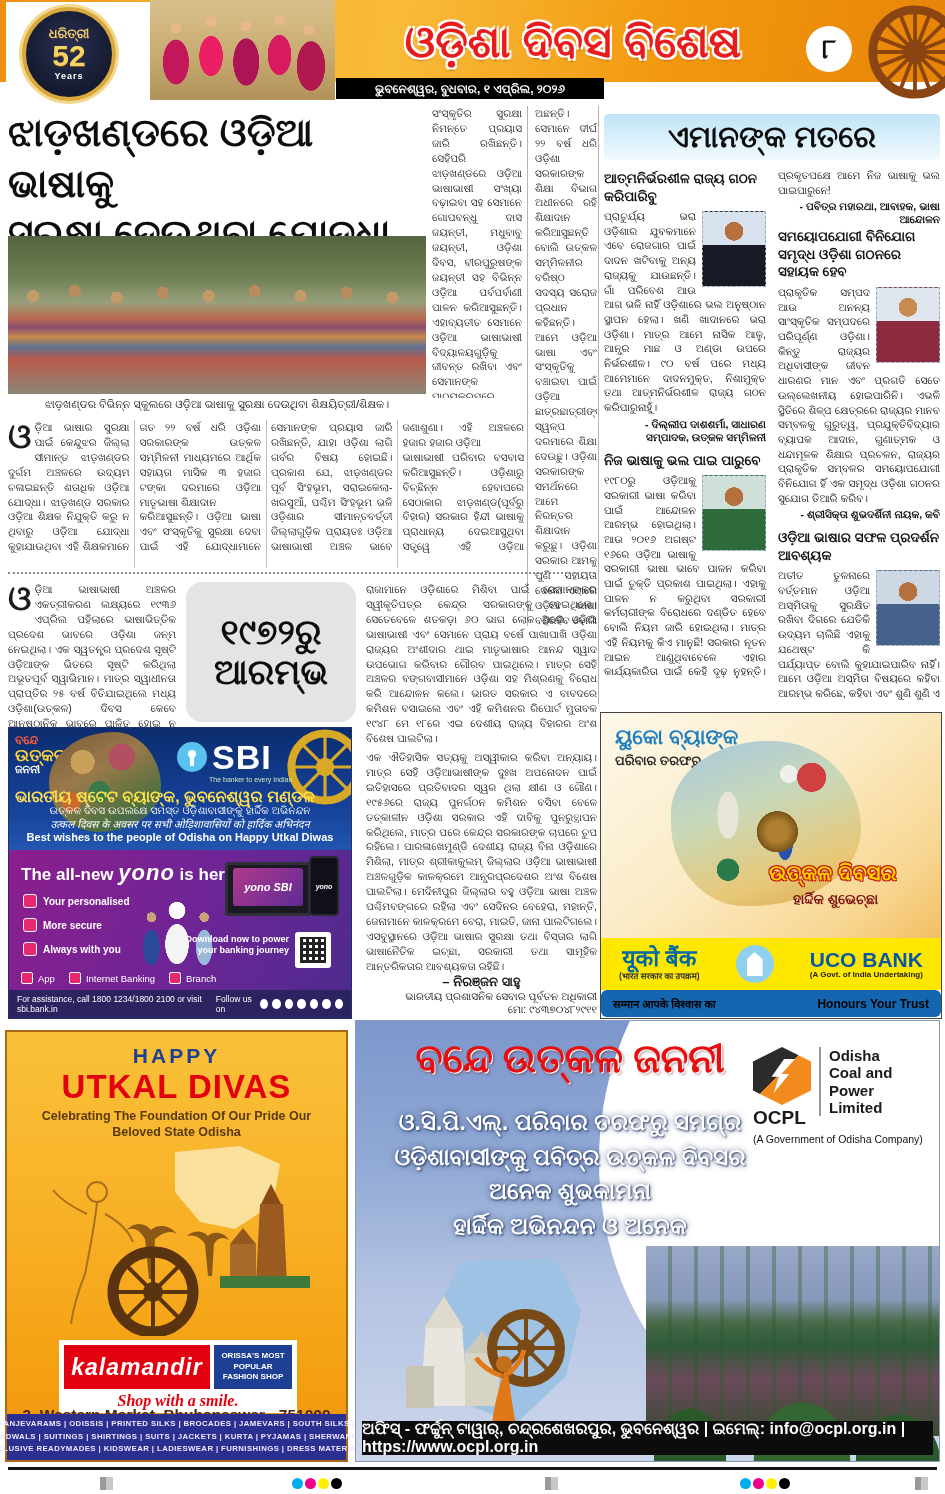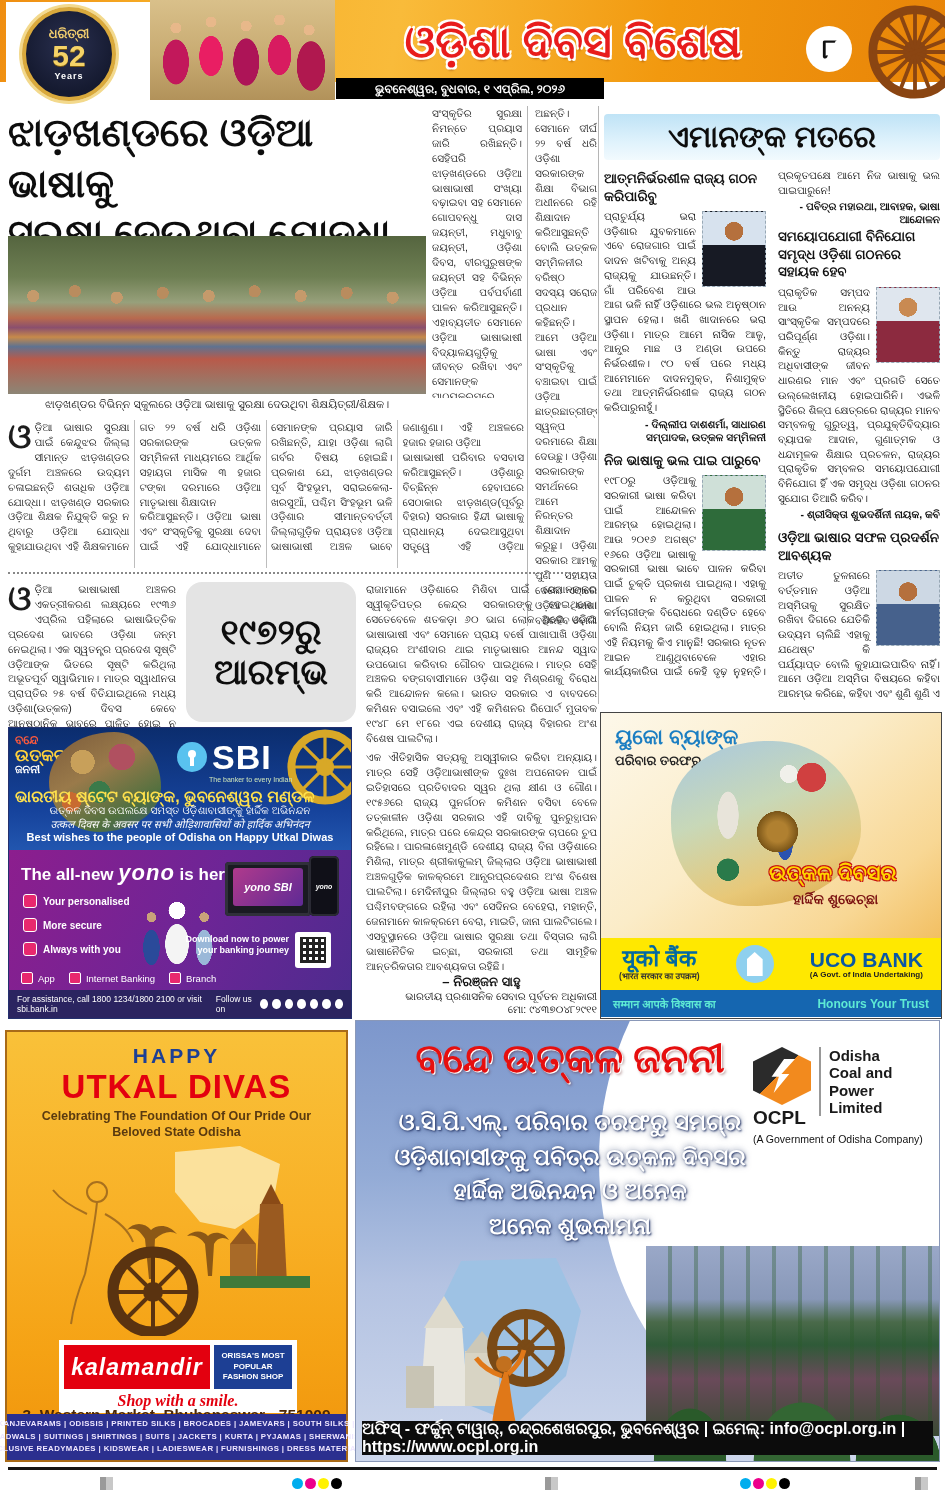--- a/index.html
+++ b/index.html
@@ -181,21 +181,21 @@
   .uco-hi .n{font-size:23px;font-weight:bold;color:#0369a1;line-height:1;text-align:center;}
   .uco-hi .g{font-size:8.5px;color:#333;font-weight:bold;}
   .uco-logo{width:38px;height:38px;border-radius:50%;background:#8fd0ee;position:relative;flex:0 0 auto;}
   .uco-logo:after{content:"";position:absolute;left:11px;top:7px;width:16px;height:24px;background:#fff;
     clip-path:polygon(50% 0,100% 30%,100% 100%,0 100%,0 30%);}
   .uco-en{text-align:center;}
   .uco-en .n{font-size:21px;font-weight:bold;color:#0a57a4;line-height:1;}
   .uco-en .g{font-size:8px;color:#222;font-weight:bold;}
   .uco-strip{position:absolute;left:0;top:277px;width:340px;height:27px;background:#1566b0;
     display:flex;align-items:center;justify-content:space-between;padding:0 12px;box-sizing:border-box;
-    color:#5eead4;font-weight:bold;}
+    color:#000000;font-weight:bold;border-radius:6px;}
   .uco-strip .h{font-size:11px;}
   .uco-strip .e{font-size:12px;}
 
   
   .km{left:5px;top:1030px;width:343px;height:432px;border:2px solid #a86a18;box-sizing:border-box;
     background:linear-gradient(180deg,#f9c139 0%,#f8b026 45%,#f5a214 75%,#f0940c 100%);}
   .km-happy{position:absolute;left:0;top:12px;width:100%;text-align:center;color:#1d3f94;font-size:21px;font-weight:bold;letter-spacing:3px;}
   .km-title{position:absolute;left:0;top:36px;width:100%;text-align:center;color:#e3000f;font-size:33px;font-weight:bold;letter-spacing:1px;}
   .km-sub{position:absolute;left:0;top:76px;width:100%;text-align:center;color:#5a3a10;font-size:12.5px;font-weight:bold;line-height:1.3;}
   .km-illus{position:absolute;left:18px;top:112px;width:306px;height:192px;}
@@ -560,22 +560,22 @@
         <circle cx="138" cy="108" r="8" fill="#c2701e"></circle>
         <path d="M138 116 C132 135 128 150 126 168 L150 168 C146 148 144 132 142 116 Z" fill="#e07818"></path>
         <path d="M136 120 C124 116 116 110 110 102" stroke="#e07818" stroke-width="5" fill="none"></path>
         <path d="M142 118 C152 110 156 102 158 94" stroke="#e07818" stroke-width="5" fill="none"></path>
       </g>
     </svg>
     <div class="ocpl-head">ବନ୍ଦେ ଉତ୍କଳ ଜନନୀ</div>
     <div class="ocpl-msg">
       <div>ଓ.ସି.ପି.ଏଲ୍. ପରିବାର ତରଫରୁ ସମଗ୍ର</div>
       <div>ଓଡ଼ିଶାବାସୀଙ୍କୁ ପବିତ୍ର ଉତ୍କଳ ଦିବସର</div>
+      <div>ଅନେକ ଶୁଭକାମନା</div>
       <div>ହାର୍ଦ୍ଦିକ ଅଭିନନ୍ଦନ ଓ ଅନେକ</div>
-      <div>ଅନେକ ଶୁଭକାମନା</div>
     </div>
     <div class="ocpl-logo">
       <div class="ocpl-hex-row">
         <div>
           <div class="ocpl-hex"></div>
           <div class="ocpl-abbr">OCPL</div>
         </div>
         <div class="ocpl-org">
           <div>Odisha</div>
           <div>Coal and</div>

